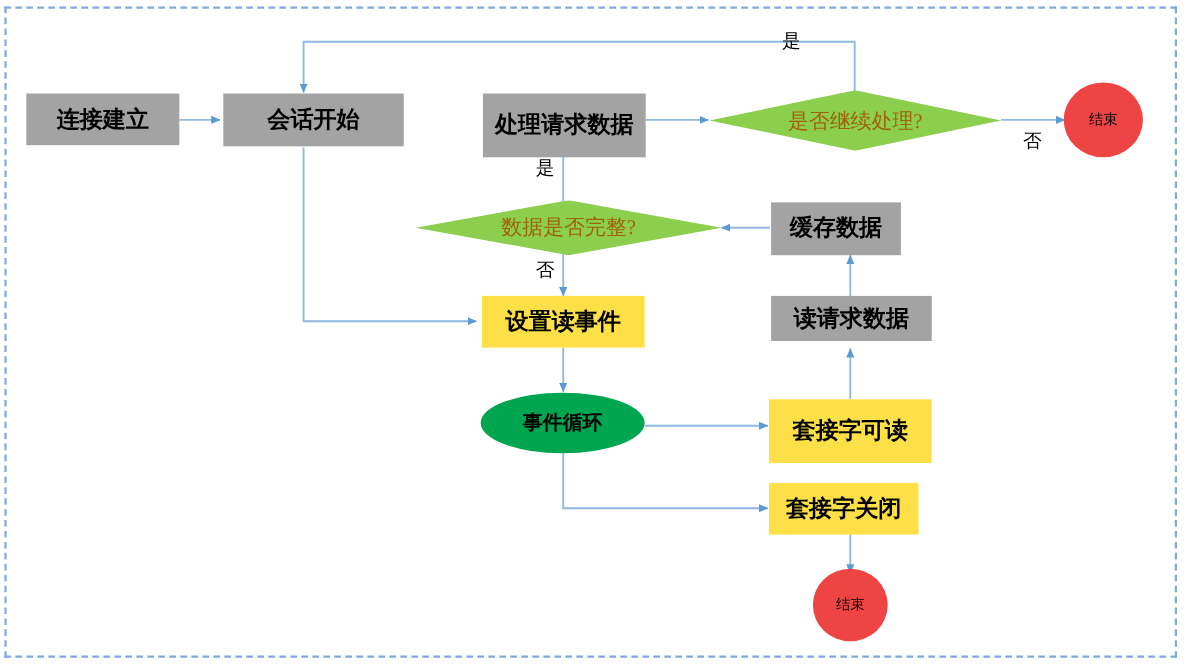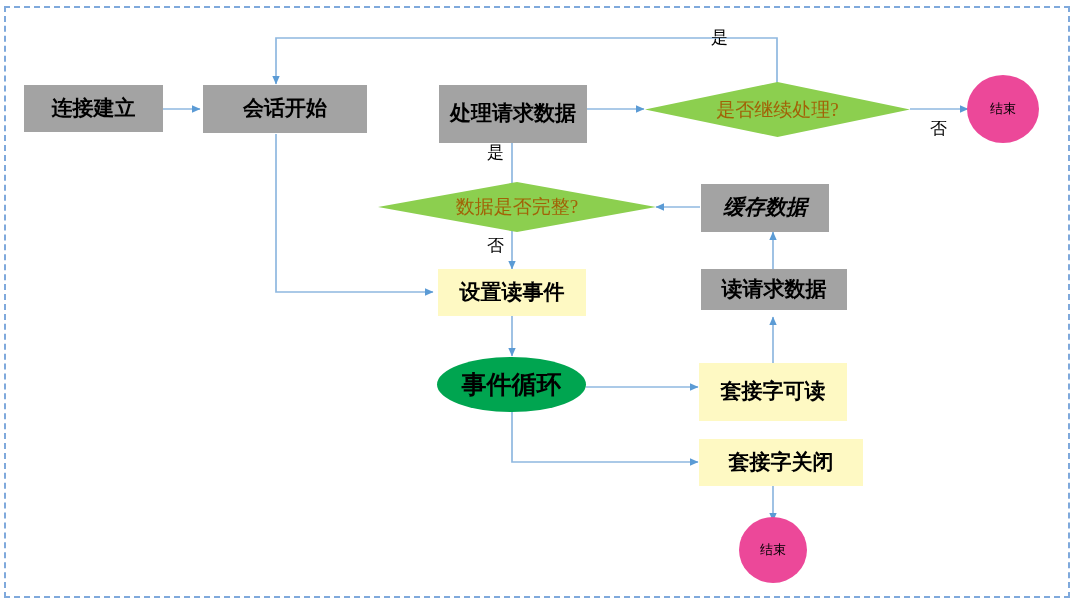--- a/index.html
+++ b/index.html
@@ -32,42 +32,42 @@
     text-align:center;
     color:#000000;
     line-height:1.1;
     white-space:nowrap;
   }
   .rect{
     font-size:21px;
     font-weight:bold;
   }
   .rect.green{background:#a3a3a3;}
-  .rect.orange{background:#fef9c3;}
+  .rect.orange{background:#fde047;}
   .diamond-wrap{
     position:absolute;
   }
   .diamond-wrap svg{position:absolute;left:0;top:0;}
   .diamond-label{
     position:absolute;left:0;top:0;
     width:100%;height:100%;
     display:flex;align-items:center;justify-content:center;
     font-size:19px;
     color:#a16207;
     white-space:nowrap;
   }
   .ellipse{
     border-radius:50%;
     background:#00A550;
-    font-size:25px;
+    font-size:18px;
     font-weight:bold;
   }
   .endcircle{
     border-radius:50%;
-    background:#ec4899;
+    background:#ef4444;
     font-size:13px;
     color:#000;
   }
   .edge-label{
     position:absolute;
     font-size:17px;
     color:#000;
     white-space:nowrap;
   }
 </style>
@@ -144,41 +144,41 @@
     <span>结束</span>
   </div>
 
   <div class="diamond-wrap" style="left:378px;top:182px;width:278px;height:50px;">
     <svg width="278" height="50" viewBox="0 0 278 50" xmlns="http://www.w3.org/2000/svg">
       <polygon points="0,25 139,0 278,25 139,50" fill="#8CCF4F"></polygon>
     </svg>
     <div class="diamond-label">数据是否完整?</div>
   </div>
 
-  <div class="node rect green" style="left:701px;top:184px;width:128px;height:48px;font-style:italic;">
+  <div class="node rect green" style="left:701px;top:184px;width:118px;height:48px;">
     <span>缓存数据</span>
   </div>
 
   <div class="node rect orange" style="left:438px;top:269px;width:148px;height:47px;">
     <span>设置读事件</span>
   </div>
 
   <div class="node rect green" style="left:701px;top:269px;width:146px;height:41px;">
     <span>读请求数据</span>
   </div>
 
   <div class="node ellipse" style="left:437px;top:357px;width:149px;height:55px;">
     <span>事件循环</span>
   </div>
 
   <div class="node rect orange" style="left:699px;top:363px;width:148px;height:58px;">
     <span>套接字可读</span>
   </div>
 
-  <div class="node rect orange" style="left:699px;top:439px;width:164px;height:47px;">
+  <div class="node rect orange" style="left:699px;top:439px;width:136px;height:47px;">
     <span>套接字关闭</span>
   </div>
 
   <div class="node endcircle" style="left:739px;top:517px;width:68px;height:66px;">
     <span>结束</span>
   </div>
 
 </div>
 
 </body></html>

